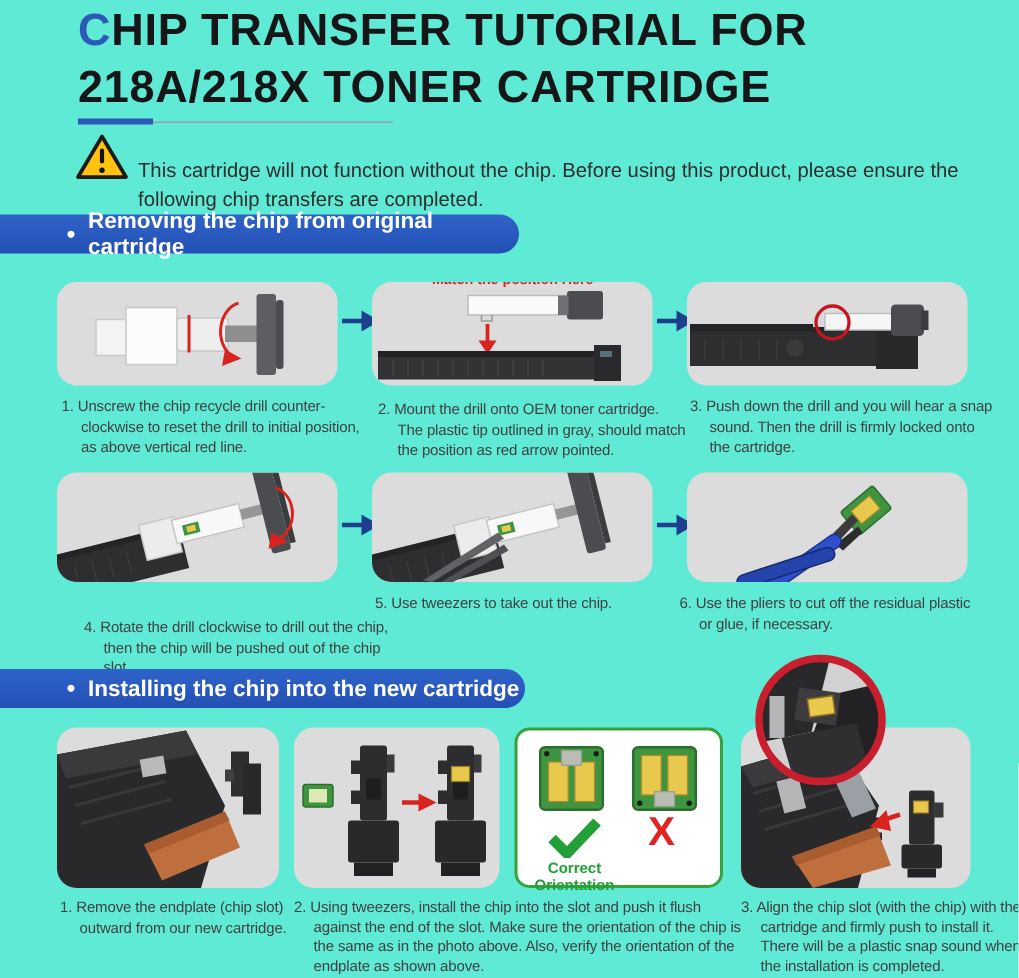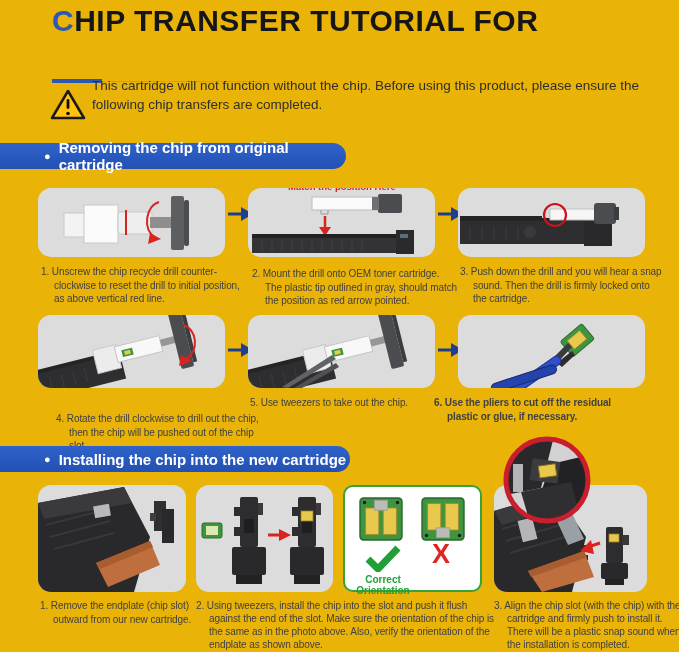--- a/index.html
+++ b/index.html
@@ -1,28 +1,28 @@
 <!DOCTYPE html>
 <html style="--banner_blue: #2350b4; --accent_blue: #2b59b5; --alert_red: #d8231f; --success_green: #21a038; --warning_yellow: #ffc20e; --panel_gray: #dcdcdd; --cartridge_dark: #29292b; --chip_green: #3f9440; --chip_gold: #e8c94e; --arrow_navy: #1d3f8e; --pliers_blue: #2b4bbf; --copper_orange: #bf6f3e;"><head>
 <meta charset="utf-8">
 <style>
   html,body{margin:0;padding:0;background:#fff;}
-  .page{position:relative;width:679px;height:652px;background:#eab308;overflow:hidden;
+  .page{position:relative;width:679px;height:652px;background:#5eead4;overflow:hidden;
         font-family:"Liberation Sans",sans-serif;}
   .abs{position:absolute;}
 
   
   .title{left:52px;top:2px;font-size:30px;font-weight:bold;letter-spacing:.5px;
          color:#161618;line-height:38px;white-space:nowrap;}
   .t-accent{color:var(--accent_blue,#2b59b5);}
   .divider-blue{left:52px;top:79px;width:50px;height:4px;background:var(--accent_blue,#2b59b5);}
   .divider-gray{left:102px;top:81px;width:160px;height:1px;background:#98a0a8;}
 
   
-  .warning-text{left:92px;top:76px;width:560px;font-size:13.5px;line-height:19px;color:#2e2e2e;}
+  .warning-text{left:92px;top:104px;width:560px;font-size:13.5px;line-height:19px;color:#2e2e2e;}
 
   
   .banner{background:linear-gradient(180deg,#2f63c9,var(--banner_blue,#2350b4));color:#fff;
           font-weight:bold;font-size:15px;border-radius:0 13px 13px 0;display:flex;
           align-items:center;padding-left:44px;box-sizing:border-box;}
   .banner .bullet{margin-right:8px;font-size:11px;}
   .banner1{left:0;top:143px;width:346px;height:26px;}
   .banner2{left:0;top:446px;width:350px;height:26px;}
 
   
@@ -44,21 +44,21 @@
   .a3{left:227px;top:342px;} .a4{left:437px;top:342px;}
 
   
   .caption{font-size:10px;line-height:13.5px;color:#414141;letter-spacing:-.1px;
            padding-left:13px;text-indent:-13px;}
   .t-1{left:41px;top:265px;width:192px;}
   .t-2{left:250px;top:265px;width:192px;}
   .t-3{left:460px;top:265px;width:192px;}
   .t-4{left:40px;top:396px;width:192px;}
   .t-5{left:250px;top:396px;width:192px;}
-  .t-6{left:434px;top:396px;width:192px;font-weight:bold;}
+  .t-6{left:453px;top:396px;width:192px;}
   .t-b1{left:40px;top:599px;width:156px;}
   .t-b2{left:196px;top:599px;width:292px;line-height:13px;}
   .t-b3{left:494px;top:599px;width:182px;line-height:13px;}
 
   .annotation{left:40px;top:-7px;color:var(--alert_red,#d8231f);font-size:9.5px;
               font-weight:bold;white-space:nowrap;}
 
   
   .chip-correct{left:14px;top:10px;width:44px;height:44px;}
   .chip-wrong{left:76px;top:10px;width:44px;height:44px;}
@@ -69,20 +69,21 @@
 
   .ring{left:501px;top:434px;width:92px;height:92px;}
 </style>
 </head>
 <body>
 
 <div class="page">
 
   <div class="abs title">
     <div><span class="t-accent">C</span><span>HIP TRANSFER TUTORIAL FOR</span></div>
+    <div>218A/218X TONER CARTRIDGE</div>
   </div>
   <div class="abs divider-blue"></div>
   <div class="abs divider-gray"></div>
 
   <svg class="abs" style="left:50px;top:88px;width:36px;height:33px;" viewBox="0 0 36 33">
     <path d="M18,3 L34,30 H2 Z" fill="#ffc20e" stroke="#1a1a1a" stroke-width="2.5" stroke-linejoin="round"></path>
     <rect x="16.6" y="11" width="2.8" height="10" rx="1.4" fill="#111"></rect>
     <circle cx="18" cy="25.5" r="1.8" fill="#111"></circle>
   </svg>
   <p class="abs warning-text" style="margin:0;">This cartridge will not function without the chip. Before using this product, please ensure the following chip transfers are completed.</p>

